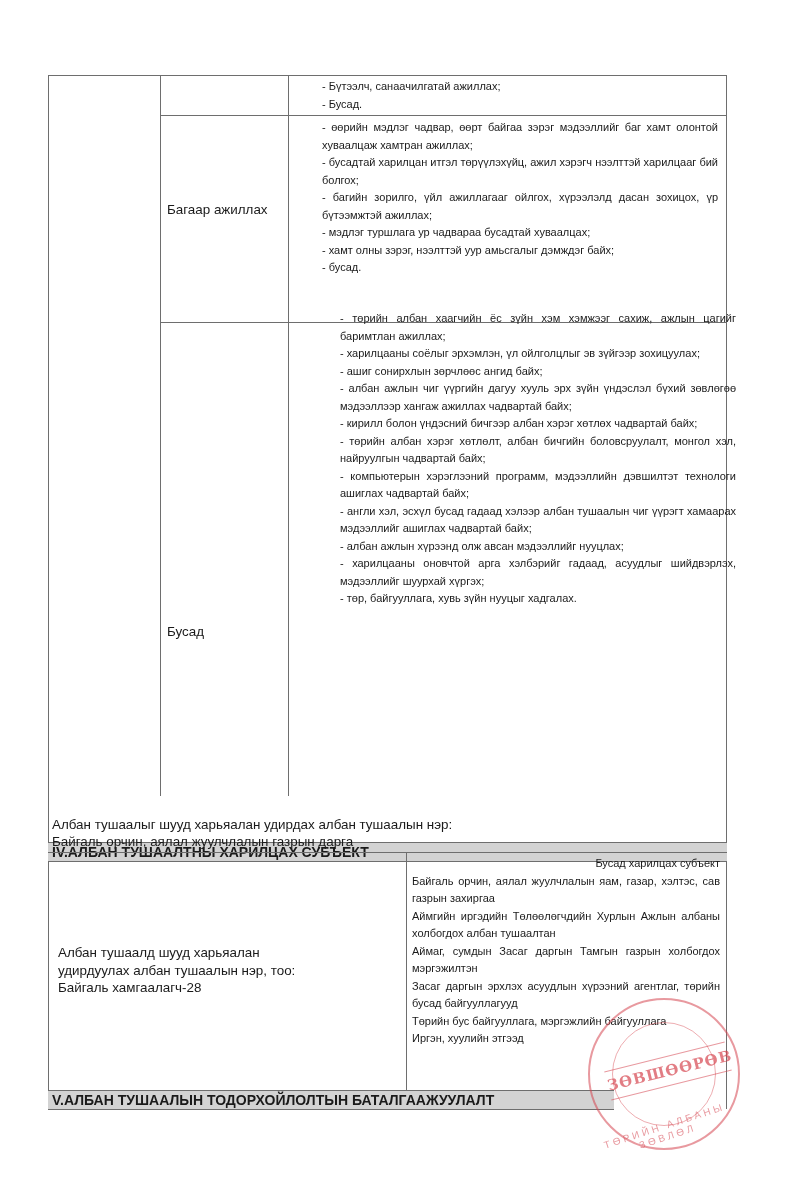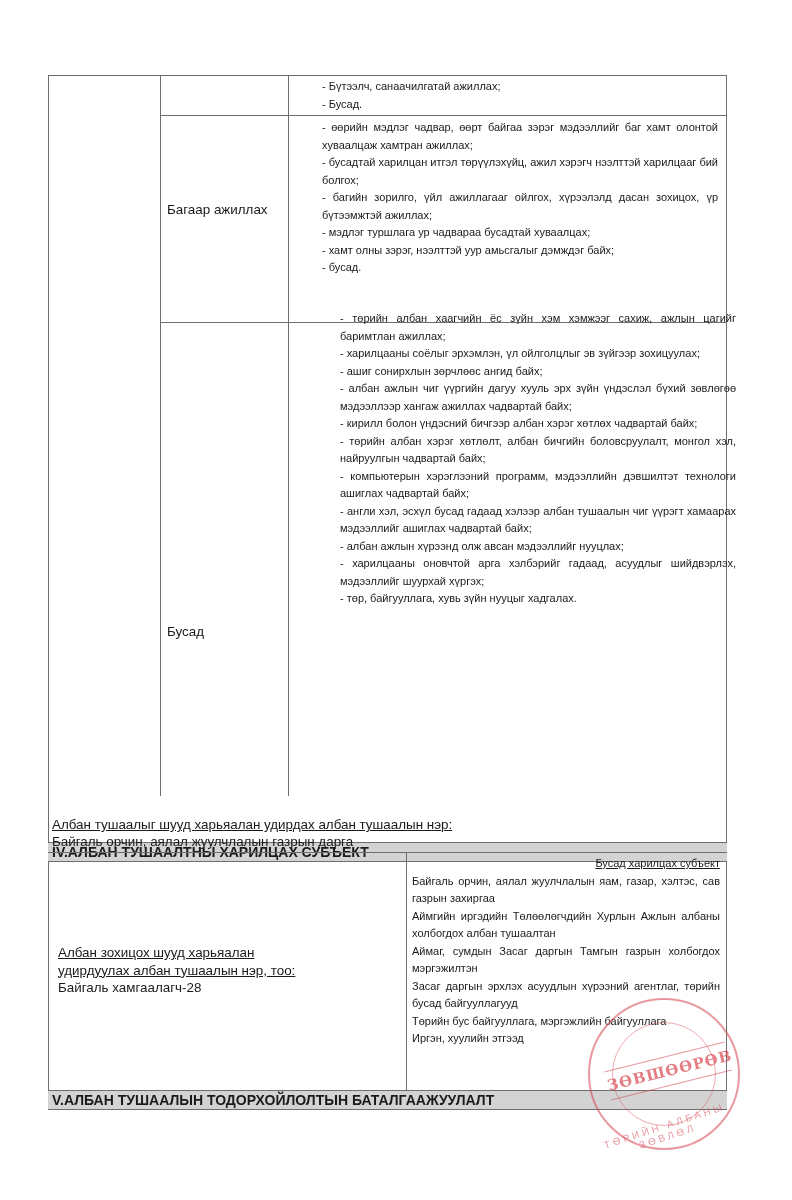--- a/index.html
+++ b/index.html
@@ -13,21 +13,21 @@
     position: absolute; font-size: 11px; line-height: 17.5px; text-align: justify;
     font-family: "Liberation Sans", sans-serif;
   }
   .cell-text .line { display: block; }
   .label { position: absolute; font-size: 13.4px; line-height: 17.5px; }
   .section-header {
     position: absolute; background: #d3d3d3; font-weight: bold; font-size: 14px;
     line-height: 19px; padding-left: 4px; box-sizing: border-box;
     border-top: 1px solid #6e6e6e; border-bottom: 1px solid #6e6e6e;
   }
-  .u { text-decoration: underline; }
+  .u { }
   .stamp {
     position: absolute; left: 588px; top: 998px; width: 152px; height: 152px;
     border-radius: 50%; border: 2px solid rgba(214,70,80,0.55);
     box-sizing: border-box; pointer-events: none;
   }
   .stamp-inner {
     position: absolute; left: 22px; top: 22px; width: 104px; height: 104px;
     border-radius: 50%; border: 1.5px solid rgba(214,70,80,0.45); box-sizing: border-box;
   }
   .stamp-band {
@@ -89,35 +89,35 @@
 
   <div class="label" style="left:52px; top:816px; width:670px;">
     <span class="u">Албан тушаалыг шууд харьяалан удирдах албан тушаалын нэр:</span>
   </div>
   <div class="label" style="left:52px; top:833px; width:670px;">Байгаль орчин, аялал жуулчлалын газрын дарга</div>
 
   <div class="border" style="left:48px; top:852px; width:679px; height:1px;"></div>
   <div class="border" style="left:406px; top:852px; width:1px; height:238px;"></div>
 
   <div class="label" style="left:58px; top:944px; width:340px;">
-    <span class="u" style="display:block;">Албан зохицох шууд харьяалан</span>
+    <span class="u" style="display:block;">Албан тушаалд шууд харьяалан</span>
     <span class="u" style="display:block;">удирдуулах албан тушаалын нэр, тоо:</span>
     <span style="display:block;">Байгаль хамгаалагч-28</span>
   </div>
 
   <div class="cell-text" style="left:412px; top:855px; width:308px;">
     <span class="line u" style="padding-left:12px; text-align:right;">Бусад харилцах субъект</span>
     <span class="line">Байгаль орчин, аялал жуулчлалын яам, газар, хэлтэс, сав газрын захиргаа</span>
     <span class="line">Аймгийн иргэдийн Төлөөлөгчдийн Хурлын Ажлын албаны холбогдох албан тушаалтан</span>
     <span class="line">Аймаг, сумдын Засаг даргын Тамгын газрын холбогдох мэргэжилтэн</span>
     <span class="line">Засаг даргын эрхлэх асуудлын хүрээний агентлаг, төрийн бусад байгууллагууд</span>
     <span class="line">Төрийн бус байгууллага, мэргэжлийн байгууллага</span>
     <span class="line">Иргэн, хуулийн этгээд</span>
   </div>
 
-  <div class="section-header" style="left:48px; top:1090px; width:679px; height:20px;">V.АЛБАН ТУШААЛЫН ТОДОРХОЙЛОЛТЫН БАТАЛГААЖУУЛАЛТ</div>
+  <div class="section-header" style="left:48px; top:1090px; width:566px; height:20px;">V.АЛБАН ТУШААЛЫН ТОДОРХОЙЛОЛТЫН БАТАЛГААЖУУЛАЛТ</div>
 
   <div class="stamp">
     <div class="stamp-inner"></div>
     <div class="stamp-band">ЗӨВШӨӨРӨВ</div>
     <div class="stamp-ring-text">ТӨРИЙН АЛБАНЫ ЗӨВЛӨЛ</div>
   </div>
 </div>
 
 </body></html>

